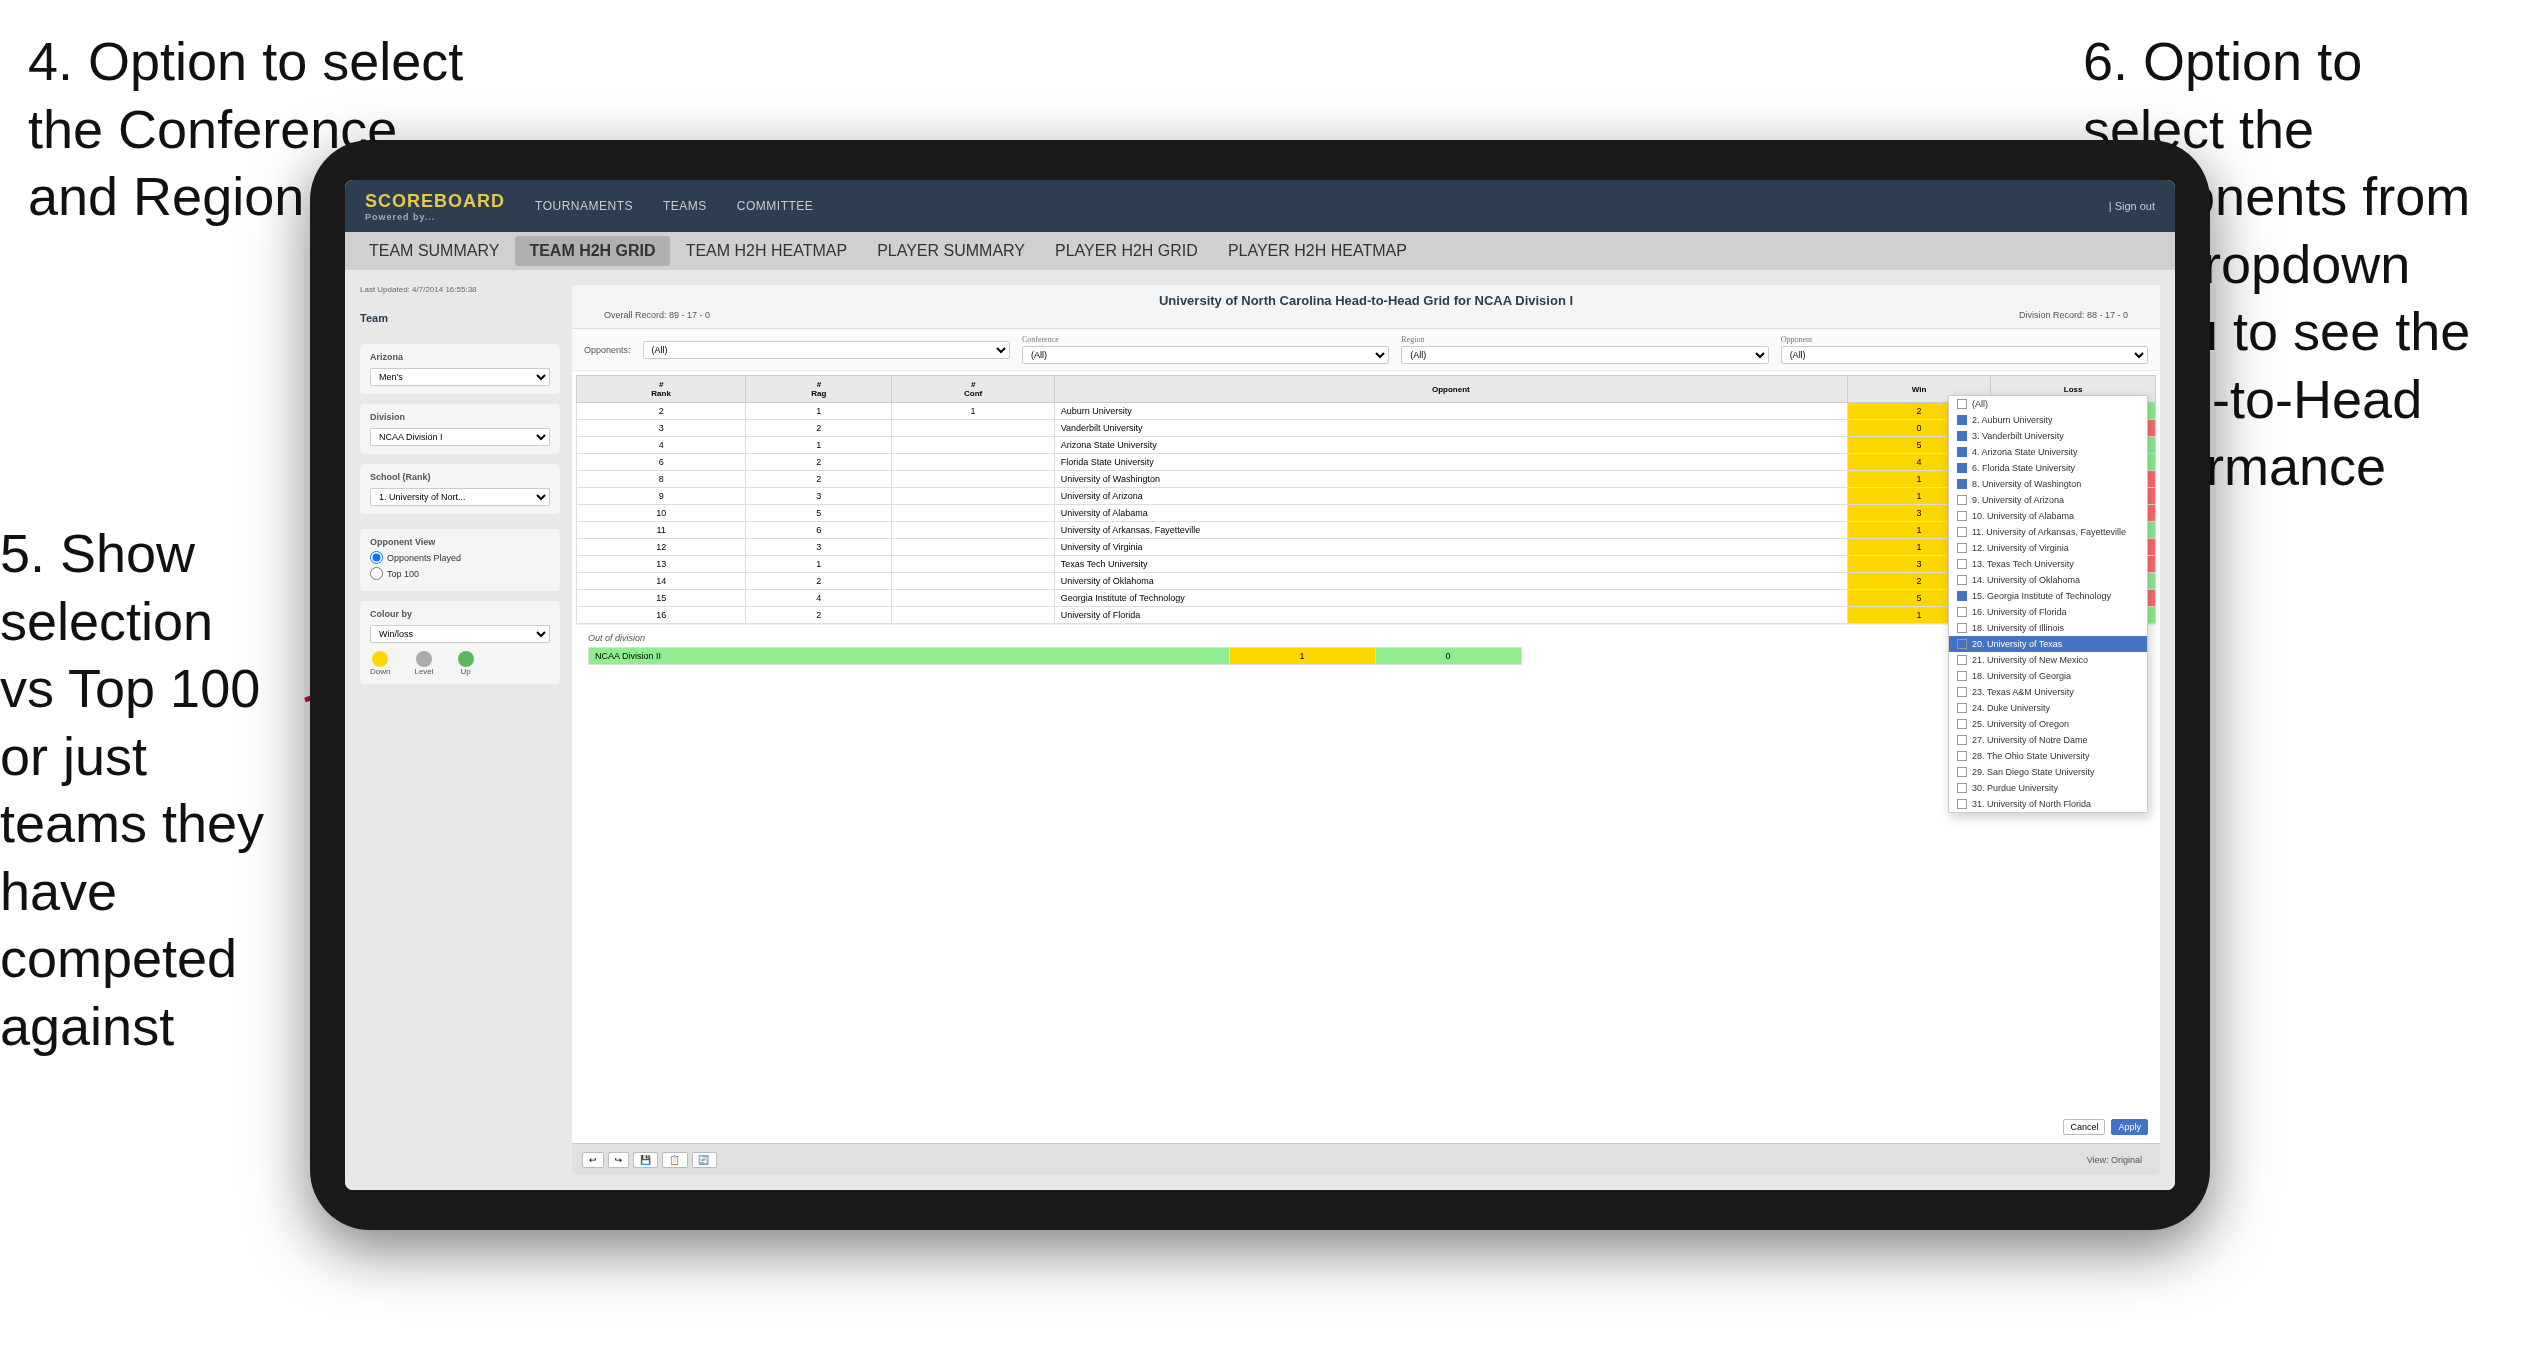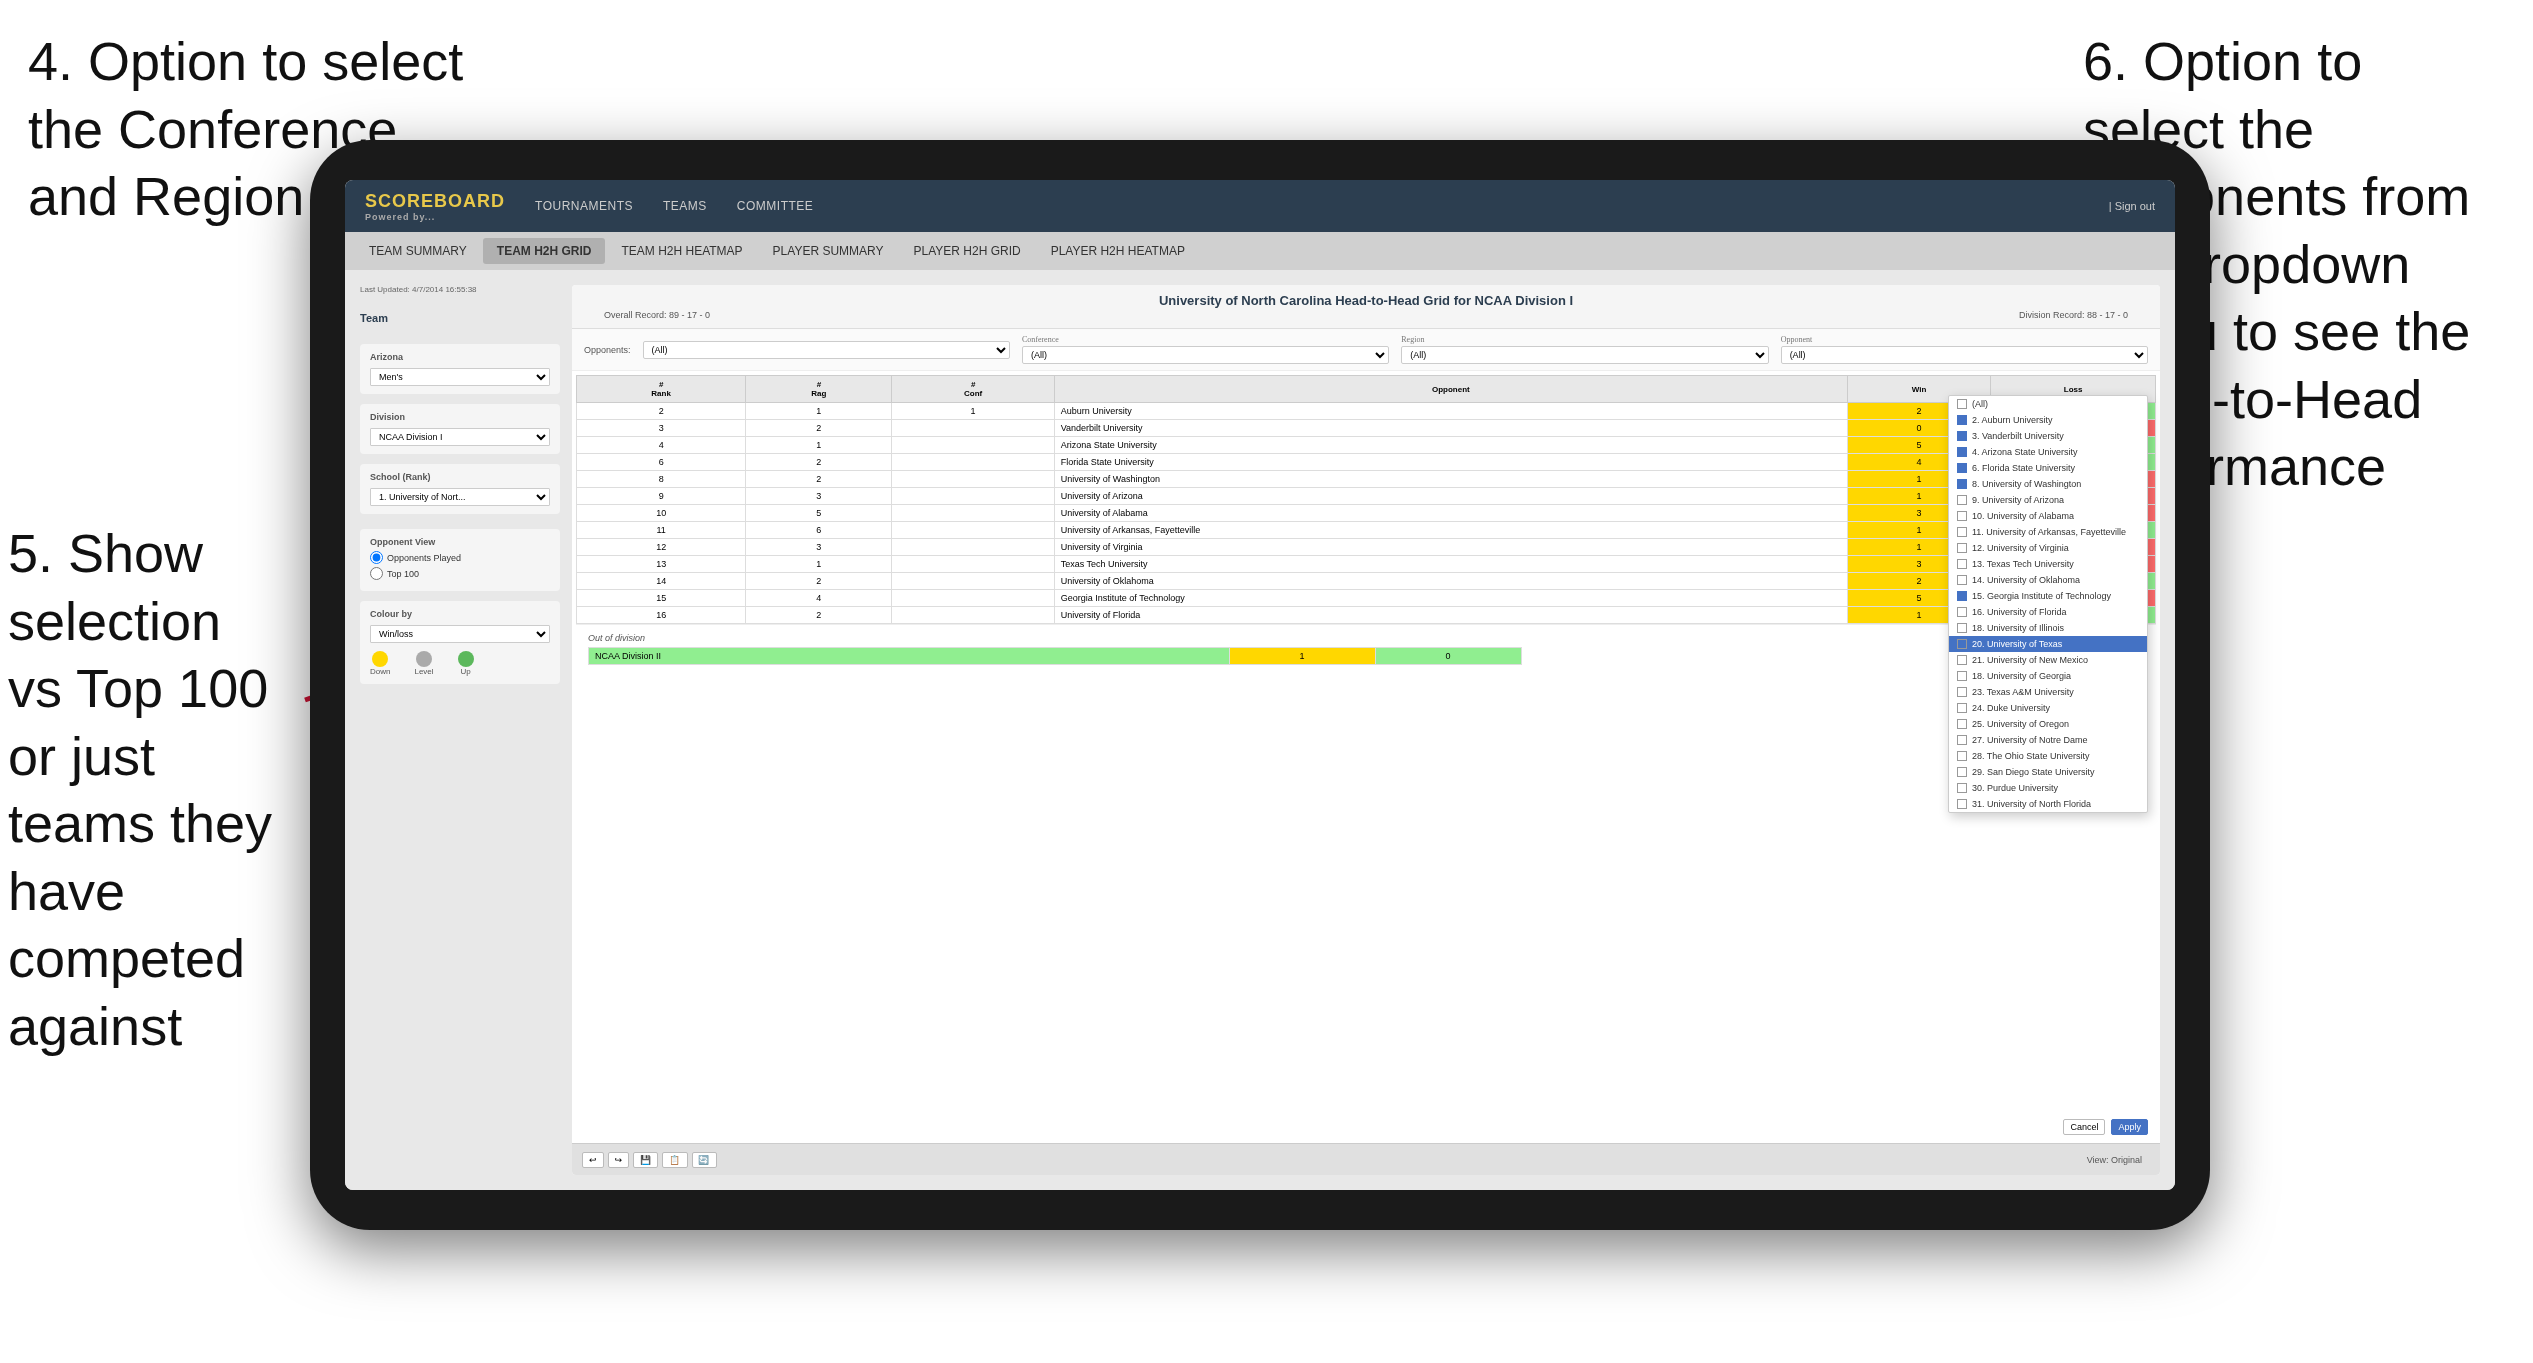--- a/index.html
+++ b/index.html
@@ -104,21 +104,21 @@
       display: flex;
       height: 38px;
       align-items: center;
       padding: 0 10px;
       gap: 2px;
       flex-shrink: 0;
     }
 
     .sub-nav-item {
       padding: 6px 14px;
-      font-size: 12px;
+      font-size: 16px;
       color: #333;
       cursor: pointer;
       border-radius: 3px;
       white-space: nowrap;
     }
 
     .sub-nav-item.active {
       background: #b0b0b0;
       font-weight: bold;
     }
@@ -401,21 +401,21 @@
       color: #555;
       margin-left: auto;
       margin-right: 8px;
     }
   </style>
 </head>
 <body>
 
 <div class="annotation" style="top:28px; left:28px; font-size:54px;">4. Option to select<br>the Conference<br>and Region</div>
 
-<div class="annotation" style="top:520px; left:8px; font-size:54px; width:310px;">5. Show selection<br>vs Top 100 or just<br>teams they have<br>competed against</div>
+<div class="annotation" style="top:520px; left:0px; font-size:54px; width:310px;">5. Show selection<br>vs Top 100 or just<br>teams they have<br>competed against</div>
 
 <div class="annotation" style="top:28px; right:20px; font-size:54px; width:430px; text-align:left;">6. Option to<br>select the<br>Opponents from<br>the dropdown<br>menu to see the<br>Head-to-Head<br>performance</div>
 
 <svg class="arrows-svg" xmlns="http://www.w3.org/2000/svg">
   <defs>
     <marker id="arrowhead" markerWidth="10" markerHeight="7" refX="10" refY="3.5" orient="auto">
       <polygon points="0 0, 10 3.5, 0 7" fill="#cc1133"></polygon>
     </marker>
   </defs>
 

